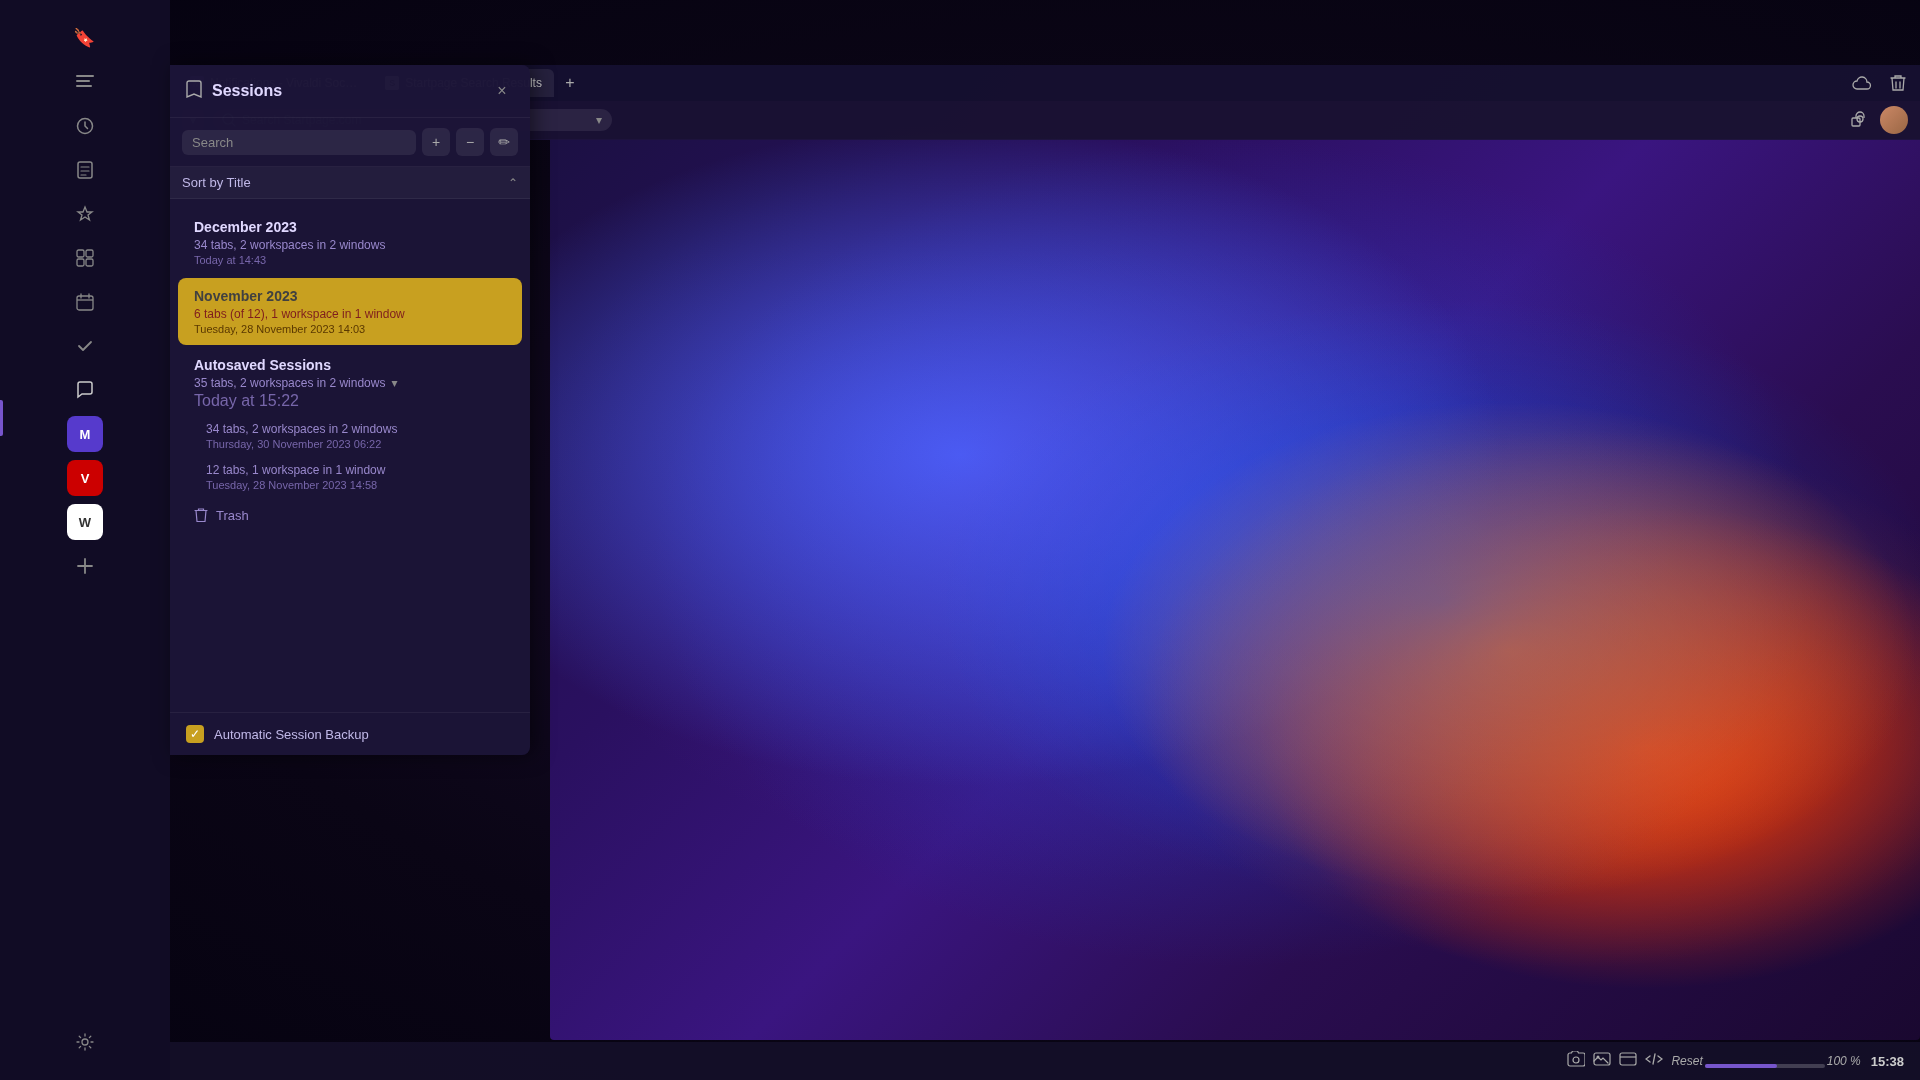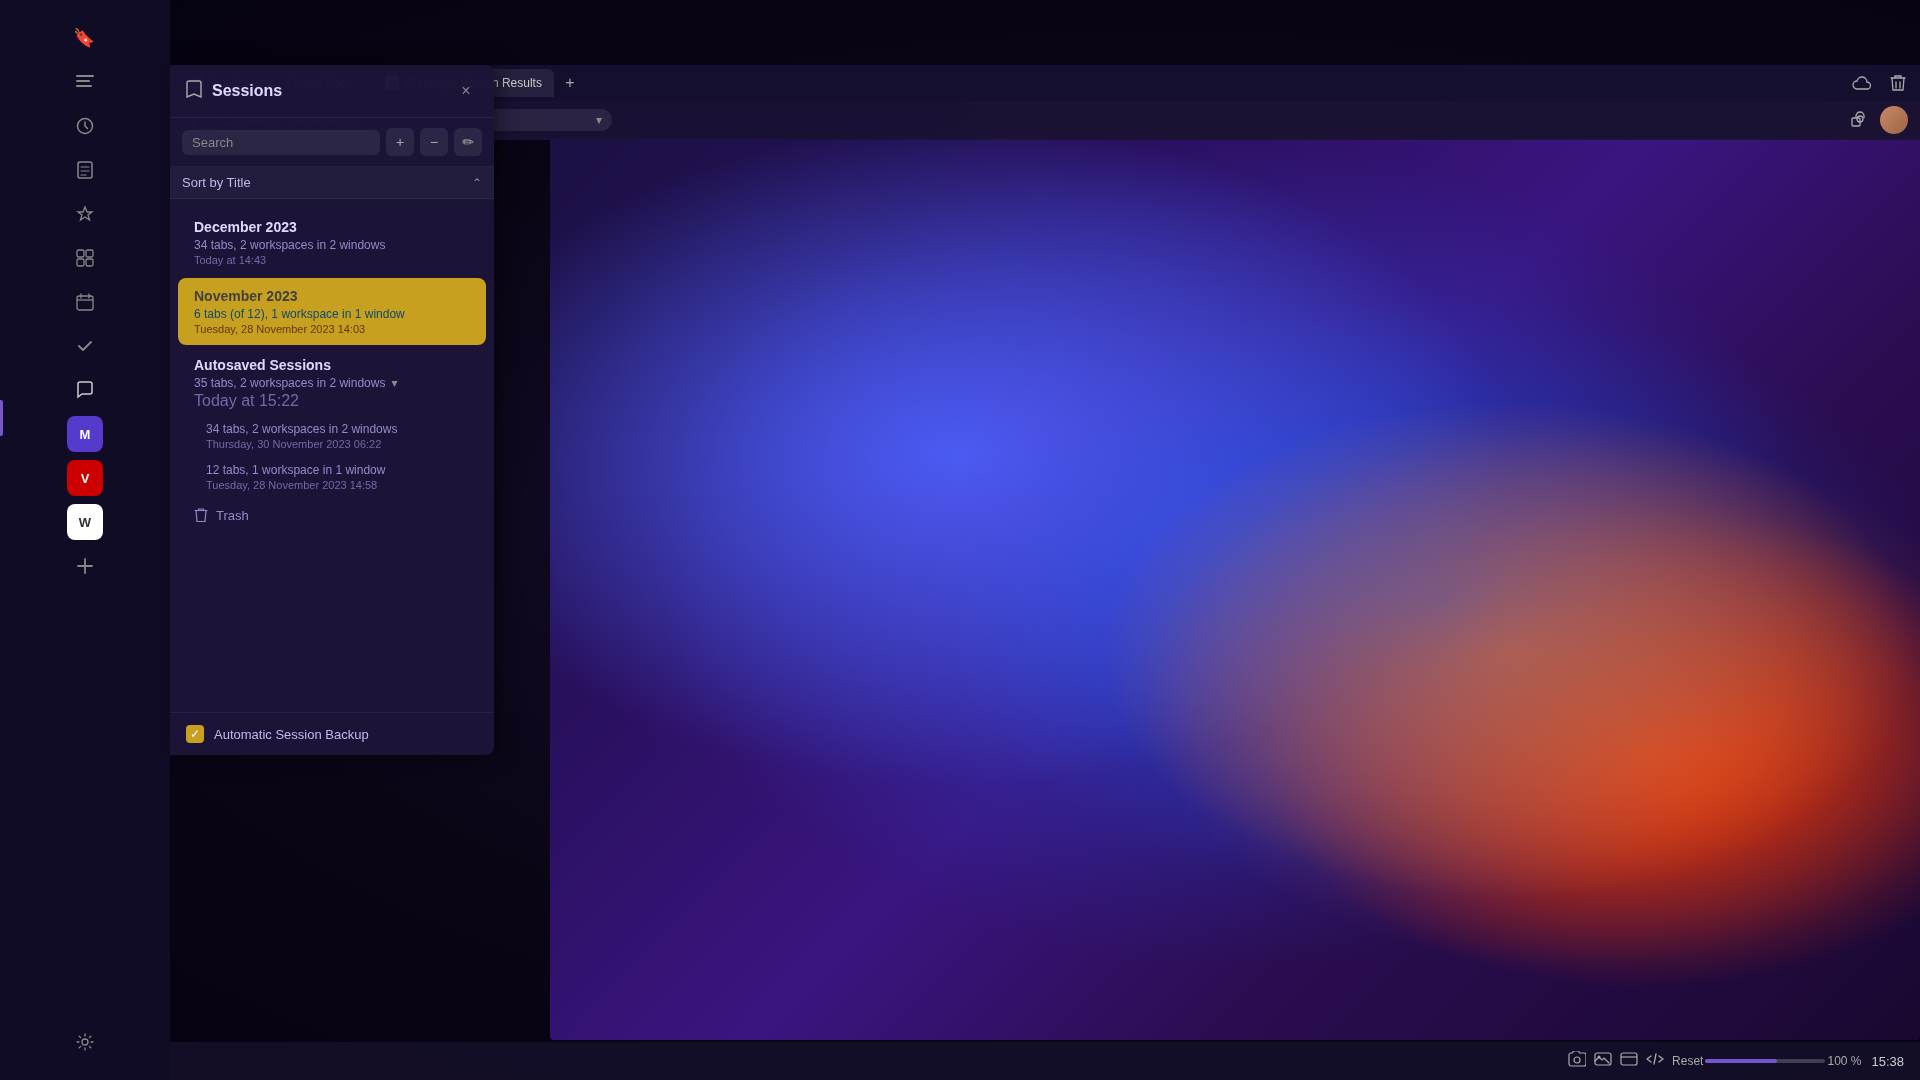--- a/index.html
+++ b/index.html
@@ -231,21 +231,21 @@
       height: 36px;
       background: #7755cc;
       border-radius: 0 2px 2px 0;
     }
 
     
     .sessions-panel {
       position: absolute;
       left: 170px;
       top: 65px;
-      width: 324px;
+      width: 360px;
       height: 690px;
       background: rgba(28, 20, 55, 0.98);
       border-radius: 0 8px 8px 0;
       display: flex;
       flex-direction: column;
       z-index: 20;
       box-shadow: 4px 0 20px rgba(0,0,0,0.5);
     }
 
     .panel-header {
@@ -363,21 +363,21 @@
     }
 
     .session-name {
       font-size: 14px;
       font-weight: 600;
       color: #e0d8ff;
       margin-bottom: 3px;
     }
 
     .session-item.active .session-name { color: #404040; }
-    .session-item.active .session-detail { color: #0c4a6e; }
+    .session-item.active .session-detail { color: #7f1d1d; }
 
     .session-detail {
       font-size: 12px;
       color: #9988cc;
       margin-bottom: 2px;
     }
 
     .session-date {
       font-size: 11px;
       color: #7766aa;
@@ -490,22 +490,23 @@
     }
 
     .status-icon {
       color: #aaa;
       font-size: 16px;
       cursor: pointer;
     }
 
     .zoom-bar-wrap {
       display: flex;
-      align-items: center;
+      align-items: flex-end;
       gap: 2px;
+      font-style: italic;
     }
 
     .zoom-reset {
       font-size: 12px;
       color: #aaa;
       cursor: pointer;
     }
 
     .zoom-slider {
       width: 120px;
@@ -524,21 +525,21 @@
 
     .zoom-percent {
       font-size: 12px;
       color: #aaa;
       min-width: 36px;
     }
 
     .status-time {
       font-size: 13px;
       color: #ccc;
-      font-weight: 400;
+      font-weight: 700;
     }
   </style>
 </head>
 <body>
 
 <div class="bg"></div>
 <div class="car-bg"></div>
 
 <div class="sidebar">
   <div class="sidebar-icon">🔖</div>

